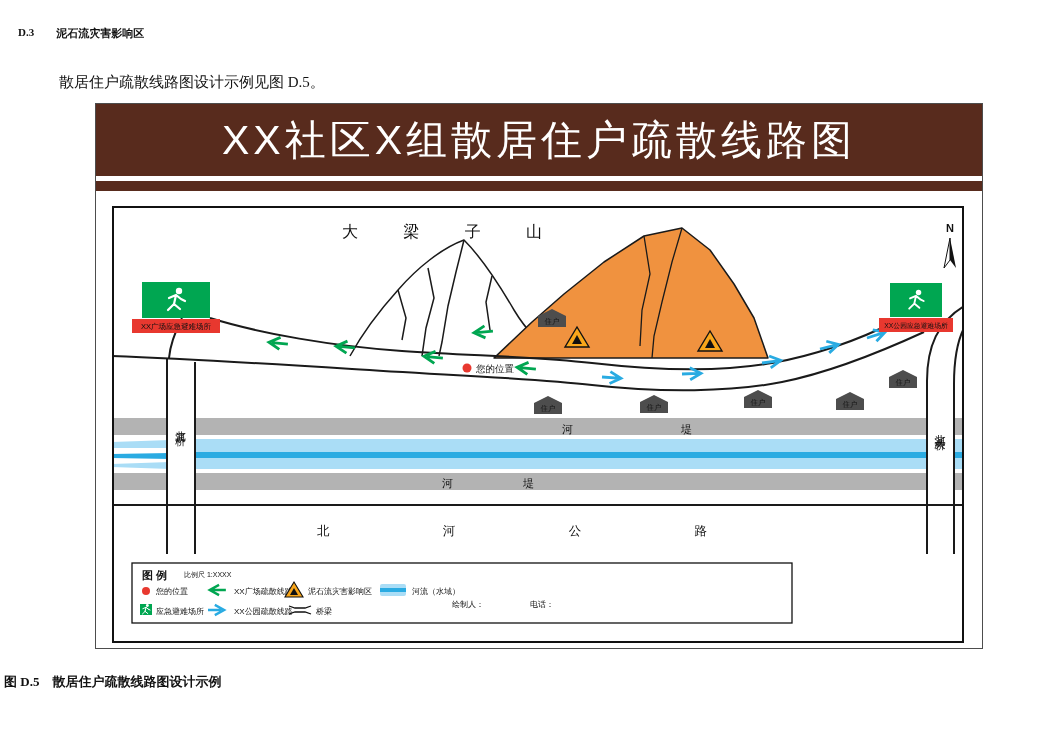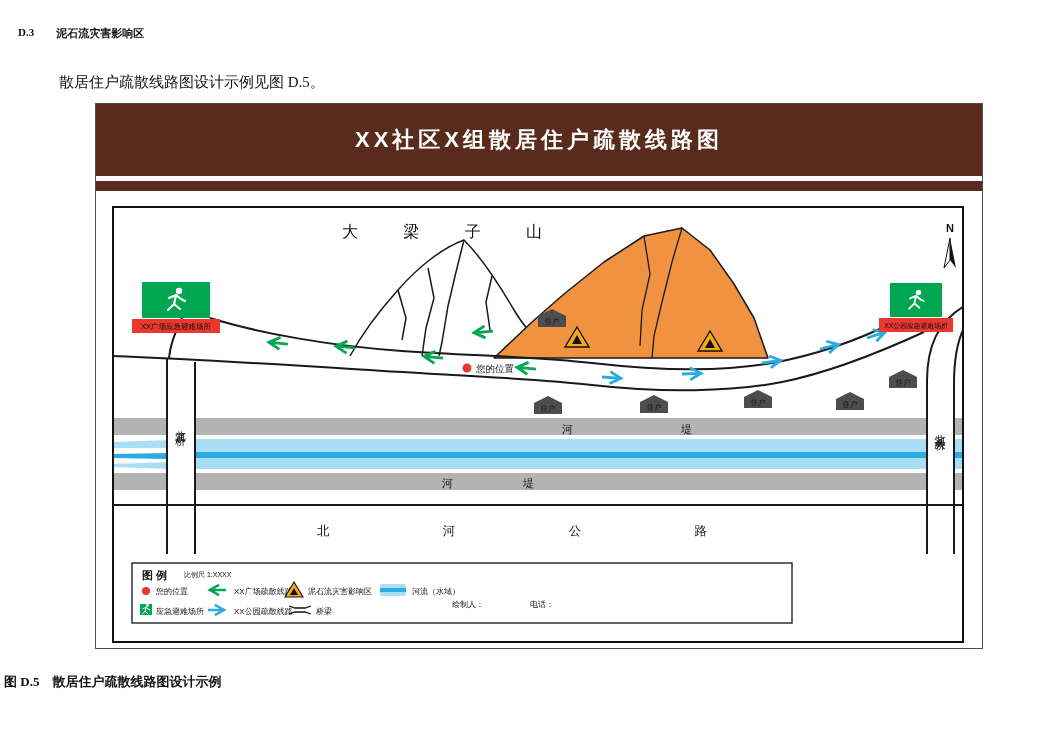--- a/index.html
+++ b/index.html
@@ -11,21 +11,21 @@
     position:absolute; left:18px; top:26px; display:flex; gap:22px;
     font-weight:bold; font-size:11px;
   }
   .intro { position:absolute; left:47px; top:61px; font-size:15px; margin:12px; }
   .figure {
     position:absolute; left:95px; top:103px; width:888px; height:546px;
     border:1px solid #4d4d4d; background:#fff; box-sizing:border-box;
   }
   .banner { height:72px; background:#582b1d; display:flex; align-items:center; justify-content:center; }
   .banner-title {
-    color:#fff; font-size:22px; font-weight:bold; letter-spacing:4px;
+    color:#fff; font-size:41px; font-weight:normal; letter-spacing:4px;
     font-family:"Liberation Sans", sans-serif; white-space:nowrap;
   }
   .strip { height:10px; background:#582b1d; margin-top:5px; }
   .map-wrap { position:absolute; left:16px; top:102px; width:852px; height:437px; }
   svg text { font-family:"Liberation Sans", sans-serif; fill:#111; }
   .vtext { writing-mode:vertical-rl; text-orientation:upright; letter-spacing:2px; }
   .garr { color:#00a651; }
   .barr { color:#29abe2; }
   .caption {
     position:absolute; left:0; width:100%; top:669px; text-align:left;

